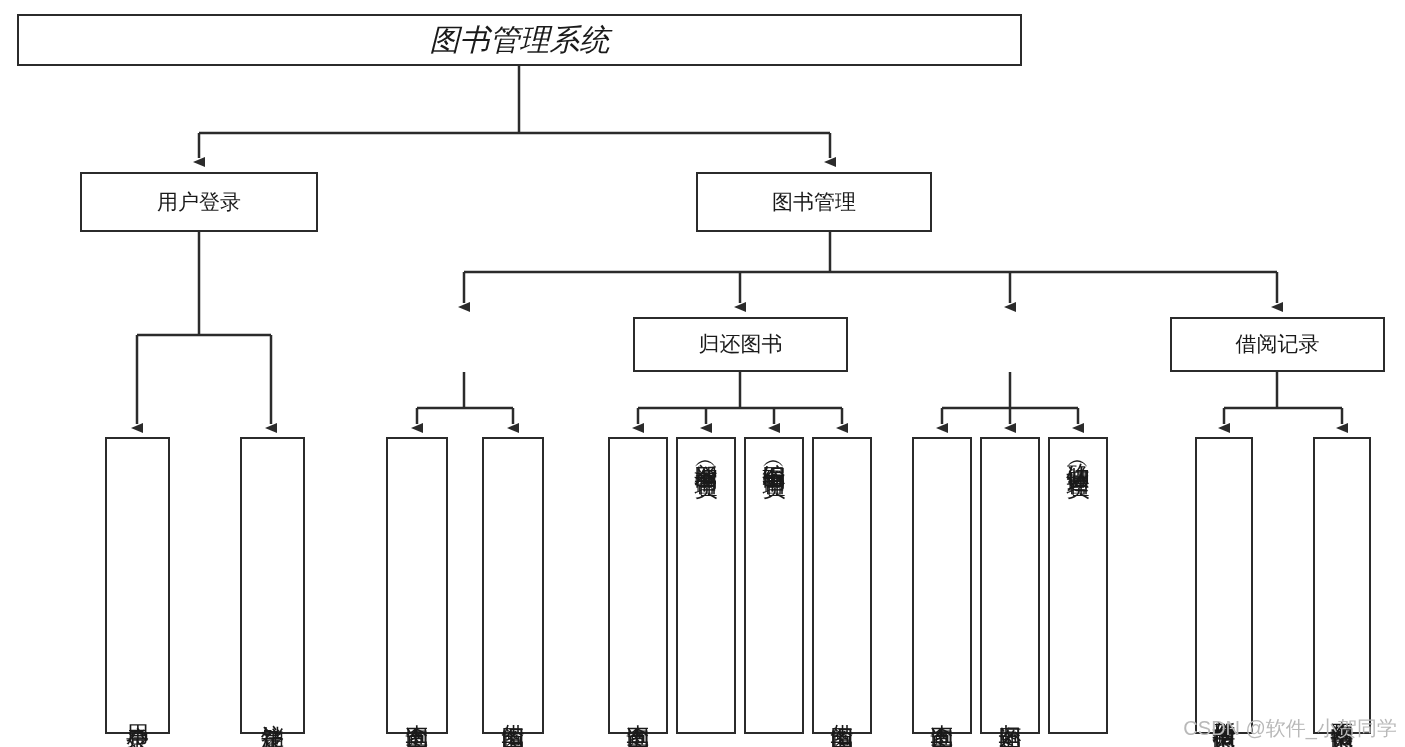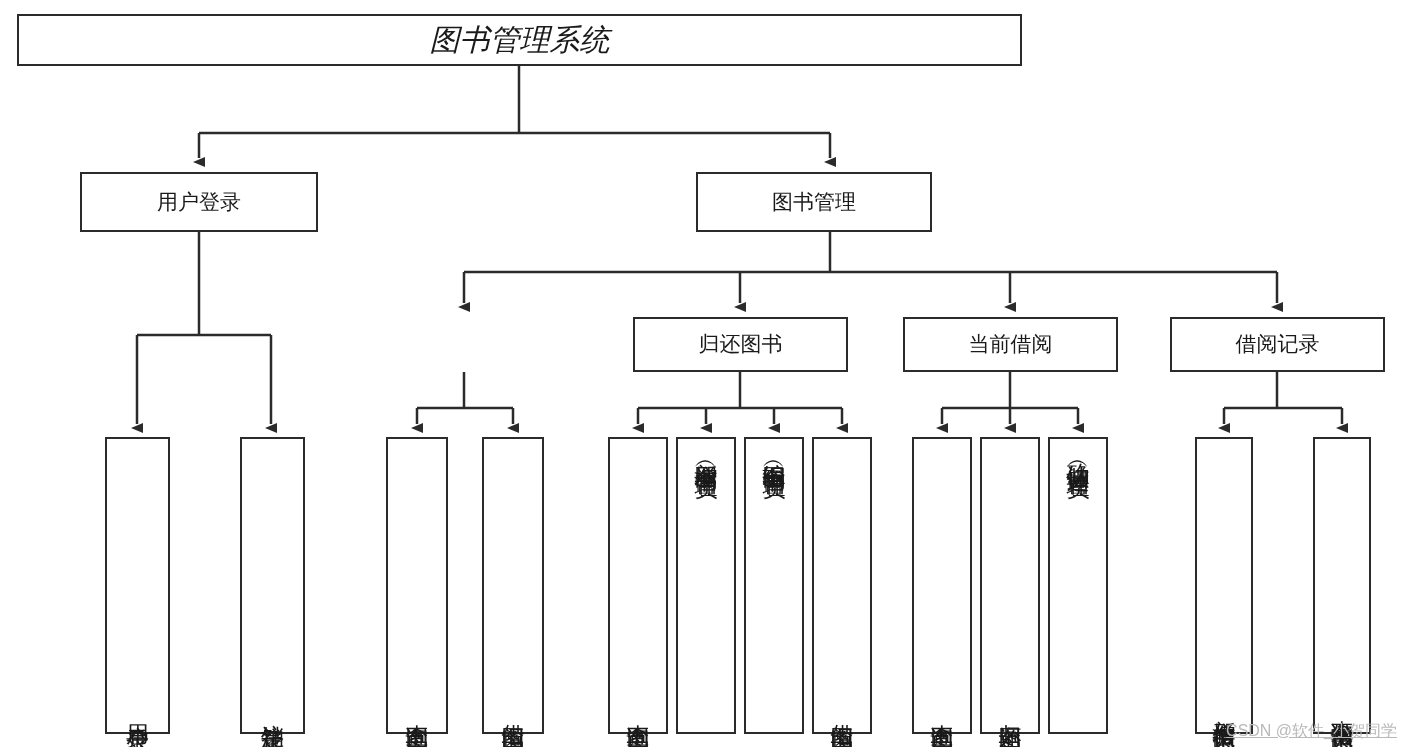--- a/index.html
+++ b/index.html
@@ -51,25 +51,24 @@
     text-orientation:upright;
     font-size:23px;
     letter-spacing:2px;
     line-height:1;
   }
 
   #watermark{
     position:absolute;
     right:8px;
     bottom:5px;
-    font-size:16px;
+    font-size:20px;
     color:#b9b9b9;
     z-index:5;
     white-space:nowrap;
-    text-decoration:underline;
   }
 </style>
 </head>
 <body>
 
 <div id="stage">
 
   <svg class="wires" viewBox="0 0 1405 747" xmlns="http://www.w3.org/2000/svg">
     <defs>
       <marker id="ah" markerWidth="10" markerHeight="12" refX="1" refY="6" orient="auto" markerUnits="userSpaceOnUse">
@@ -130,23 +129,20 @@
 
   <div class="node h-node" style="left:696px;top:172px;width:236px;height:60px;">
     <span class="lbl">图书管理</span>
   </div>
 
 
   <div class="node h-node" style="left:633px;top:317px;width:215px;height:55px;">
     <span class="lbl">归还图书</span>
   </div>
 
-  <div class="node h-node" style="left:903px;top:317px;width:215px;height:55px;">
-    <span class="lbl">当前借阅</span>
-  </div>
 
   <div class="node h-node" style="left:1170px;top:317px;width:215px;height:55px;align-items:center;">
     <span class="lbl">借阅记录</span>
   </div>
 
   <div class="node v-node" style="left:105px;top:437px;width:65px;height:297px;">
     <span class="lbl">用户登录</span>
   </div>
 
   <div class="node v-node" style="left:240px;top:437px;width:65px;height:297px;">

